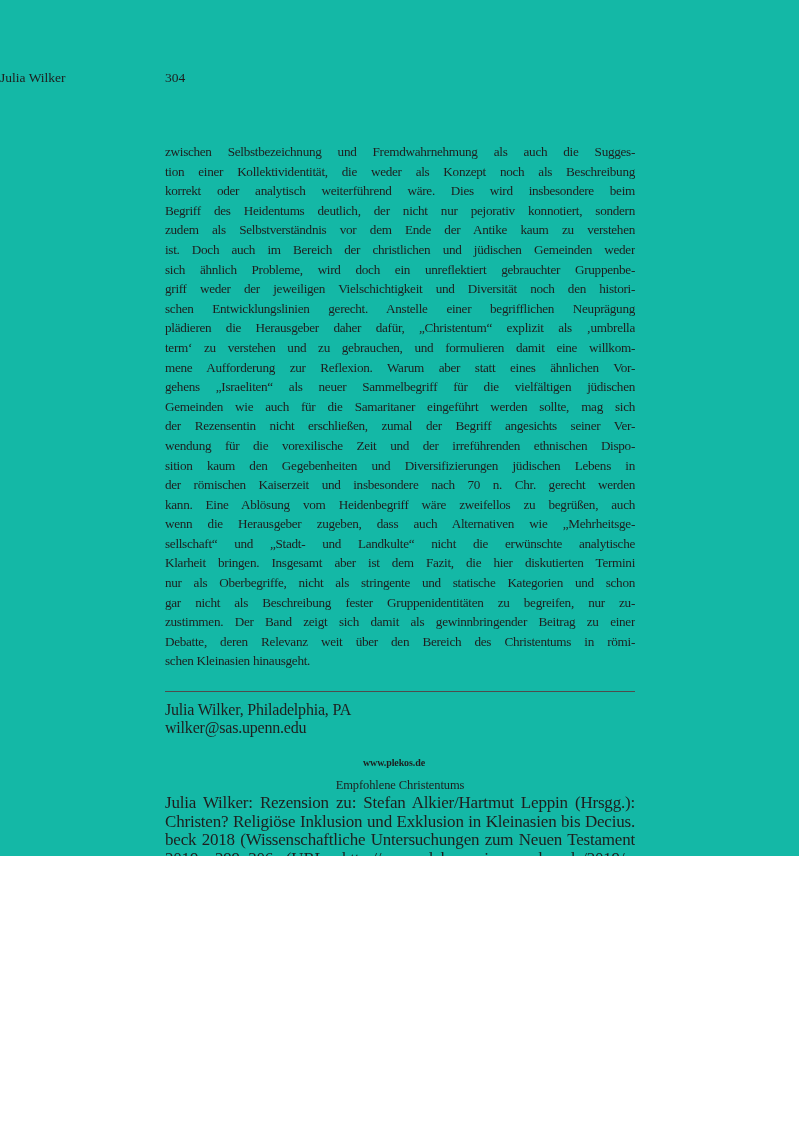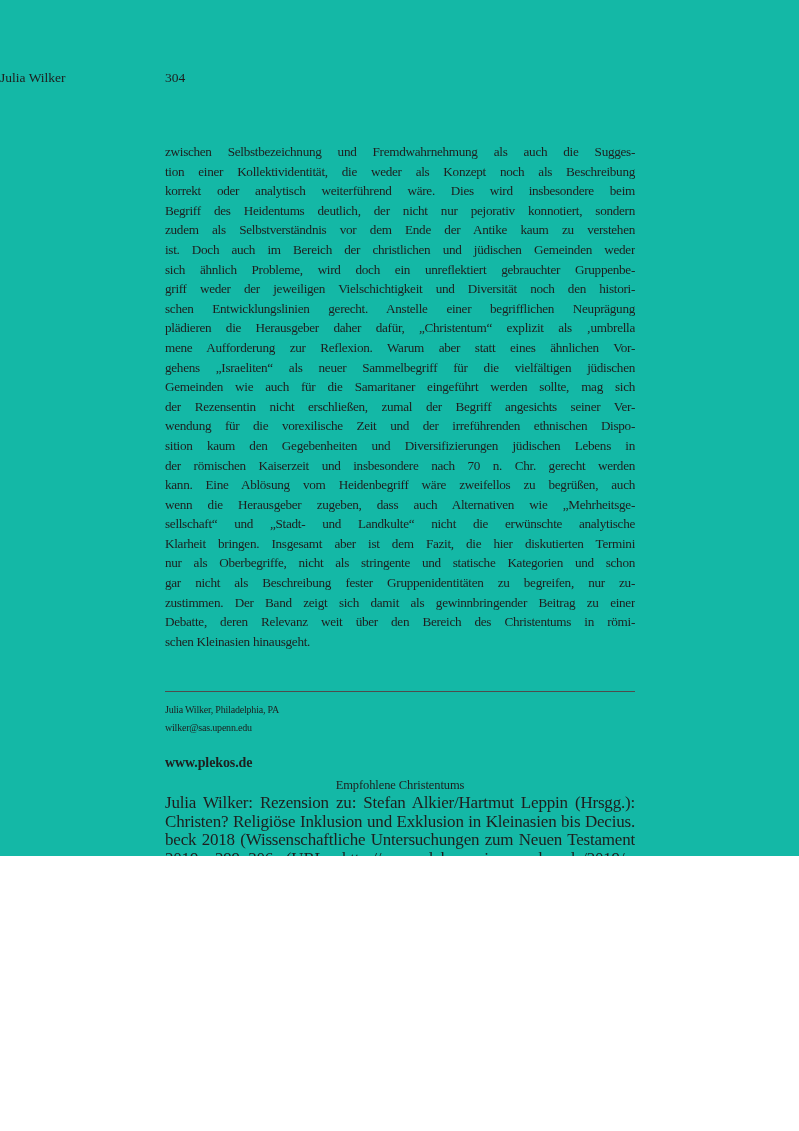--- a/index.html
+++ b/index.html
@@ -64,33 +64,34 @@
     border-top: 1.5px solid #4d4d4d;
   }
   .rule-top { top: 691px; }
   .rule-bottom { top: 876px; }
   
   .signature {
     position: absolute;
     top: 701px;
     left: 165px;
     width: 470px;
-    font-size: 10px;
+    font-size: 16px;
     line-height: 18.3px;
     letter-spacing: -0.2px;
     font-family: Liberation Serif, serif;
   }
   
   .site-title {
     position: absolute;
     top: 755px;
-    left: 165px;
+    left: 159px;
     width: 470px;
+    text-align: center;
     font-weight: bold;
-    font-size: 14px;
+    font-size: 10px;
     line-height: 16px;
     letter-spacing: -0.1px;
   }
   .citation-heading {
     position: absolute;
     top: 777px;
     left: 165px;
     width: 470px;
     text-align: center;
     font-size: 12.5px;
@@ -124,20 +125,21 @@
       <div class="jline">zwischen Selbstbezeichnung und Fremdwahrnehmung als auch die Sugges-</div>
       <div class="jline">tion einer Kollektividentität, die weder als Konzept noch als Beschreibung</div>
       <div class="jline">korrekt oder analytisch weiterführend wäre. Dies wird insbesondere beim</div>
       <div class="jline">Begriff des Heidentums deutlich, der nicht nur pejorativ konnotiert, sondern</div>
       <div class="jline">zudem als Selbstverständnis vor dem Ende der Antike kaum zu verstehen</div>
       <div class="jline">ist. Doch auch im Bereich der christlichen und jüdischen Gemeinden weder</div>
       <div class="jline">sich ähnlich Probleme, wird doch ein unreflektiert gebrauchter Gruppenbe-</div>
       <div class="jline">griff weder der jeweiligen Vielschichtigkeit und Diversität noch den histori-</div>
       <div class="jline">schen Entwicklungslinien gerecht. Anstelle einer begrifflichen Neuprägung</div>
       <div class="jline">plädieren die Herausgeber daher dafür, „Christentum“ explizit als ‚umbrella</div>
+      <div class="jline">term‘ zu verstehen und zu gebrauchen, und formulieren damit eine willkom-</div>
       <div class="jline">mene Aufforderung zur Reflexion. Warum aber statt eines ähnlichen Vor-</div>
       <div class="jline">gehens „Israeliten“ als neuer Sammelbegriff für die vielfältigen jüdischen</div>
       <div class="jline">Gemeinden wie auch für die Samaritaner eingeführt werden sollte, mag sich</div>
       <div class="jline">der Rezensentin nicht erschließen, zumal der Begriff angesichts seiner Ver-</div>
       <div class="jline">wendung für die vorexilische Zeit und der irreführenden ethnischen Dispo-</div>
       <div class="jline">sition kaum den Gegebenheiten und Diversifizierungen jüdischen Lebens in</div>
       <div class="jline">der römischen Kaiserzeit und insbesondere nach 70 n. Chr. gerecht werden</div>
       <div class="jline">kann. Eine Ablösung vom Heidenbegriff wäre zweifellos zu begrüßen, auch</div>
       <div class="jline">wenn die Herausgeber zugeben, dass auch Alternativen wie „Mehrheitsge-</div>
       <div class="jline">sellschaft“ und „Stadt- und Landkulte“ nicht die erwünschte analytische</div>

